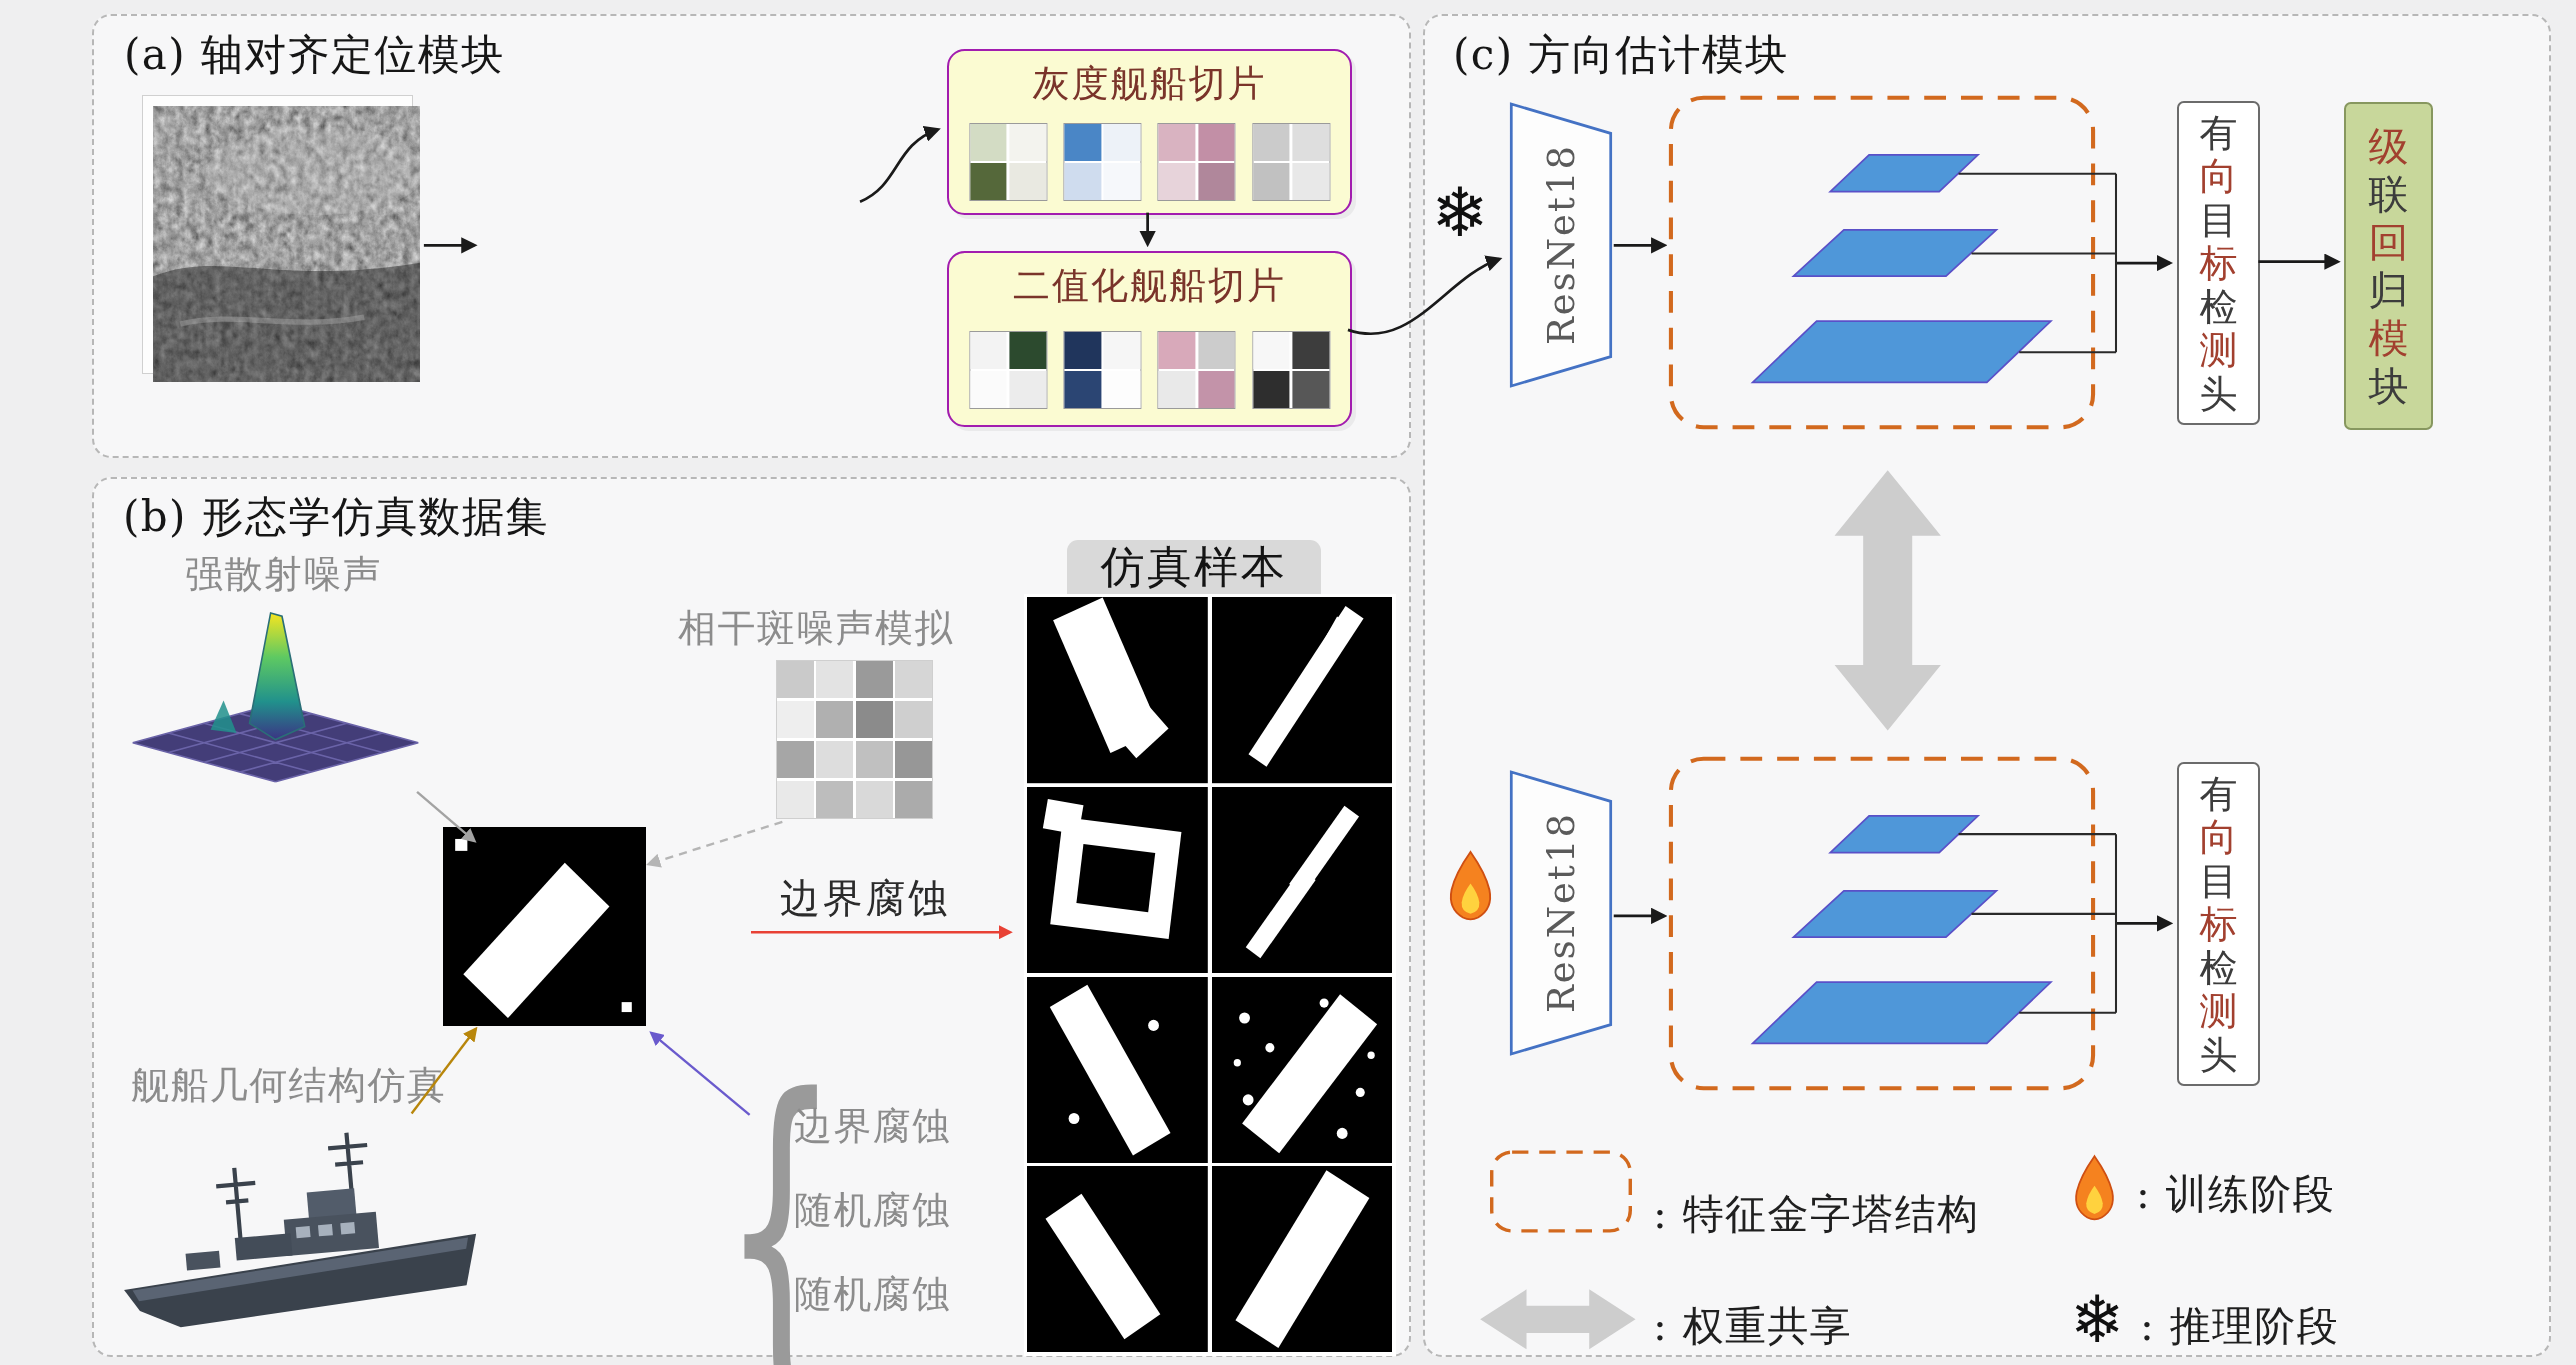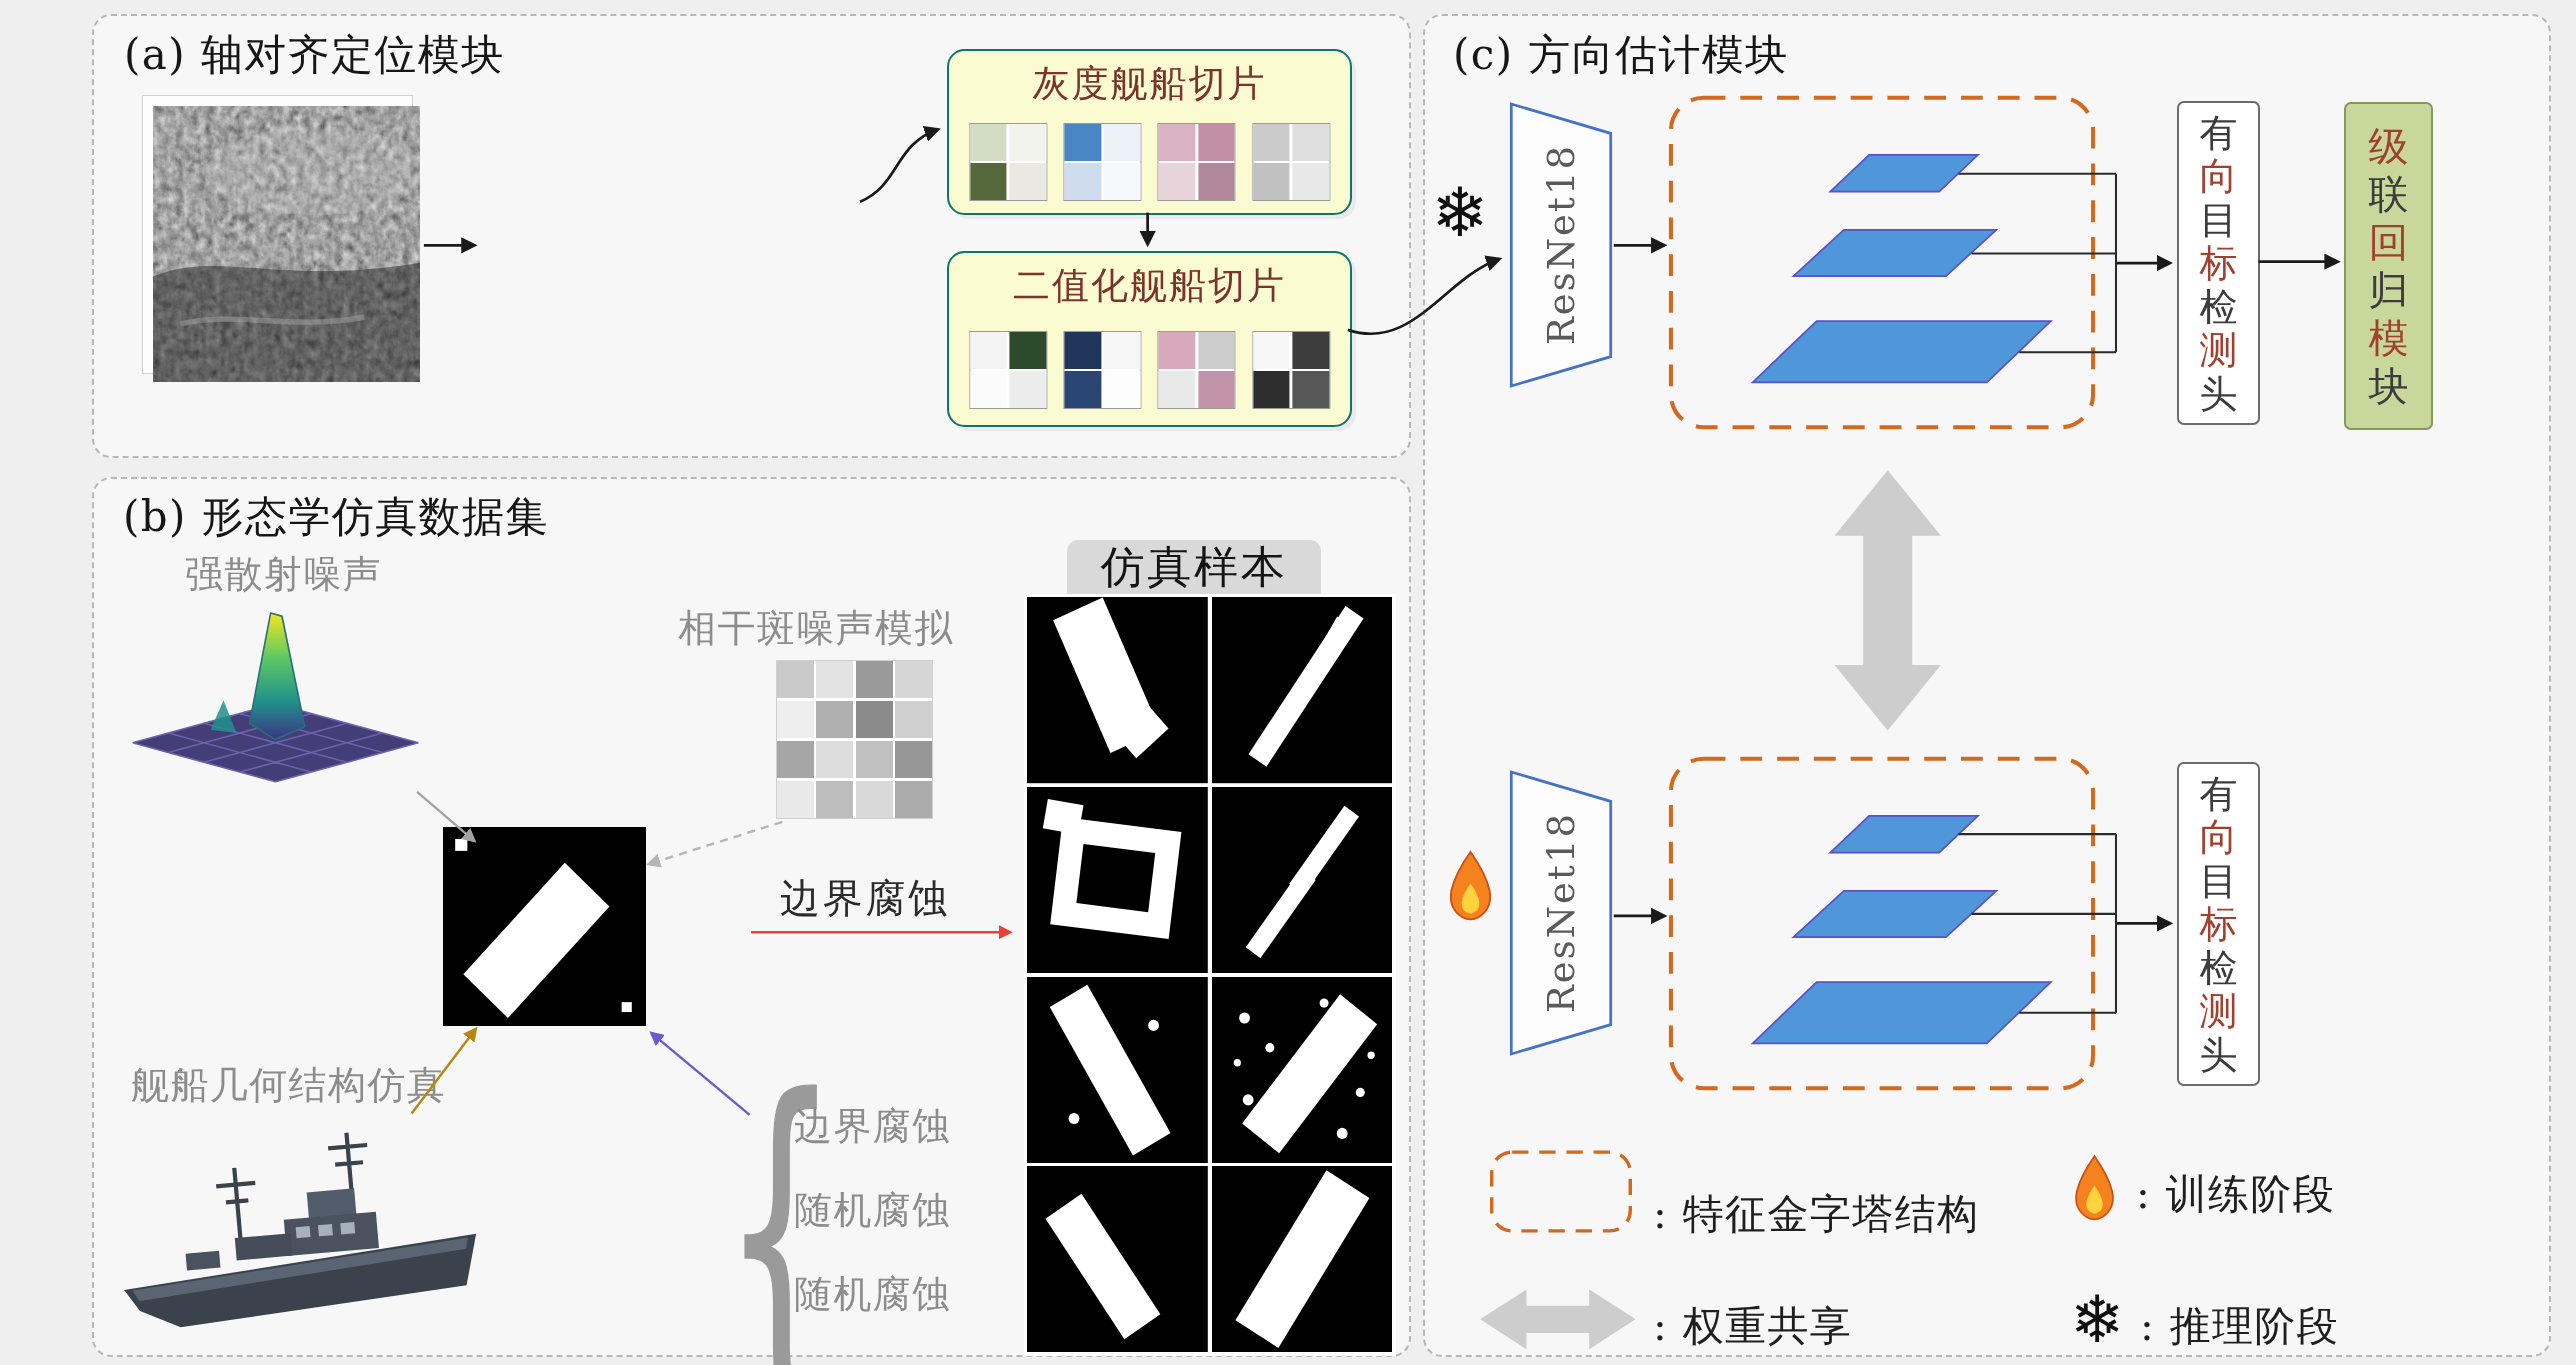--- a/index.html
+++ b/index.html
@@ -2,21 +2,21 @@
 <html style="font-size:11px"><head>
 <meta charset="utf-8">
 <style>
   html,body{margin:0;padding:0;background:#e8e8e8;}
   #canvas{position:relative;width:2576px;height:1365px;background:#efeff0;overflow:hidden;
           font-family:"DejaVu Serif","Liberation Serif",serif;color:#1a1a1a;}
   .abs{position:absolute;}
   .panel{position:absolute;border:2px dashed #b7b7b7;border-radius:19px;background:#f7f7f8;}
   .plabel{position:absolute;font-size:42px;color:#161616;letter-spacing:1.4px;}
   .graylab{position:absolute;font-size:38px;color:#8c8c8c;letter-spacing:1.4px;}
-  .ybox{position:absolute;background:#fbfbd2;border:2px solid #0f766e;border-radius:17.7px;
+  .ybox{position:absolute;background:#fbfbd2;border:2px solid #a21caf;border-radius:17.7px;
         box-shadow:4.1px 4.1px 0 rgba(0,0,0,0.05);}
   .ybox .title{text-align:center;margin-top:8.2px;font-size:37px;color:#7a342a;letter-spacing:2px;}
   .patchrow{position:absolute;left:50%;transform:translateX(-50%);display:flex;gap:16.4px;}
   .patch{width:76px;height:76px;background:#fff;border:1.4px solid #9a9a9a;display:grid;
          grid-template-columns:1fr 1fr;grid-template-rows:1fr 1fr;gap:2.7px;}
   .detector{position:absolute;background:#f9c8a2;border:2.7px solid #262626;border-radius:35px;
             display:flex;align-items:center;justify-content:center;font-size:50px;letter-spacing:2.7px;
             box-shadow:5.5px 5.5px 9.5px rgba(0,0,0,0.10);}
   .vbox{position:absolute;background:#ffffff;border:2px solid #6b6b6b;border-radius:6.8px;
         display:flex;flex-direction:column;align-items:center;justify-content:center;gap:5.5px;}

